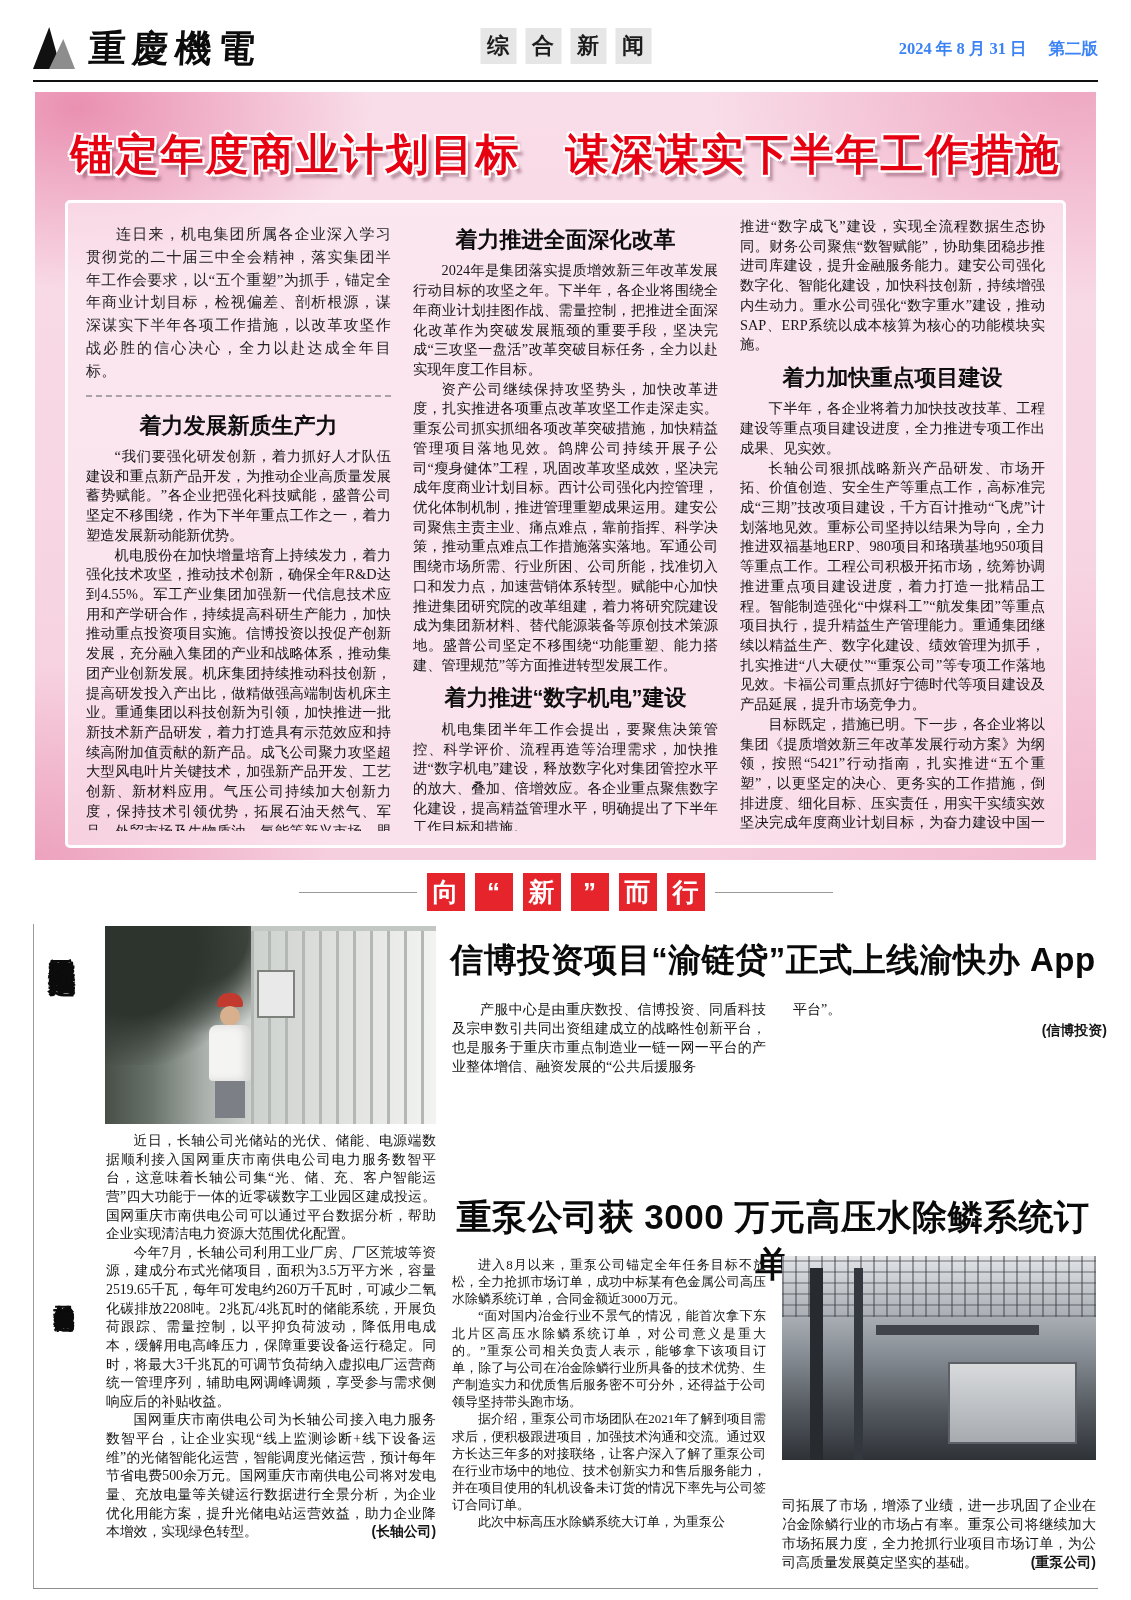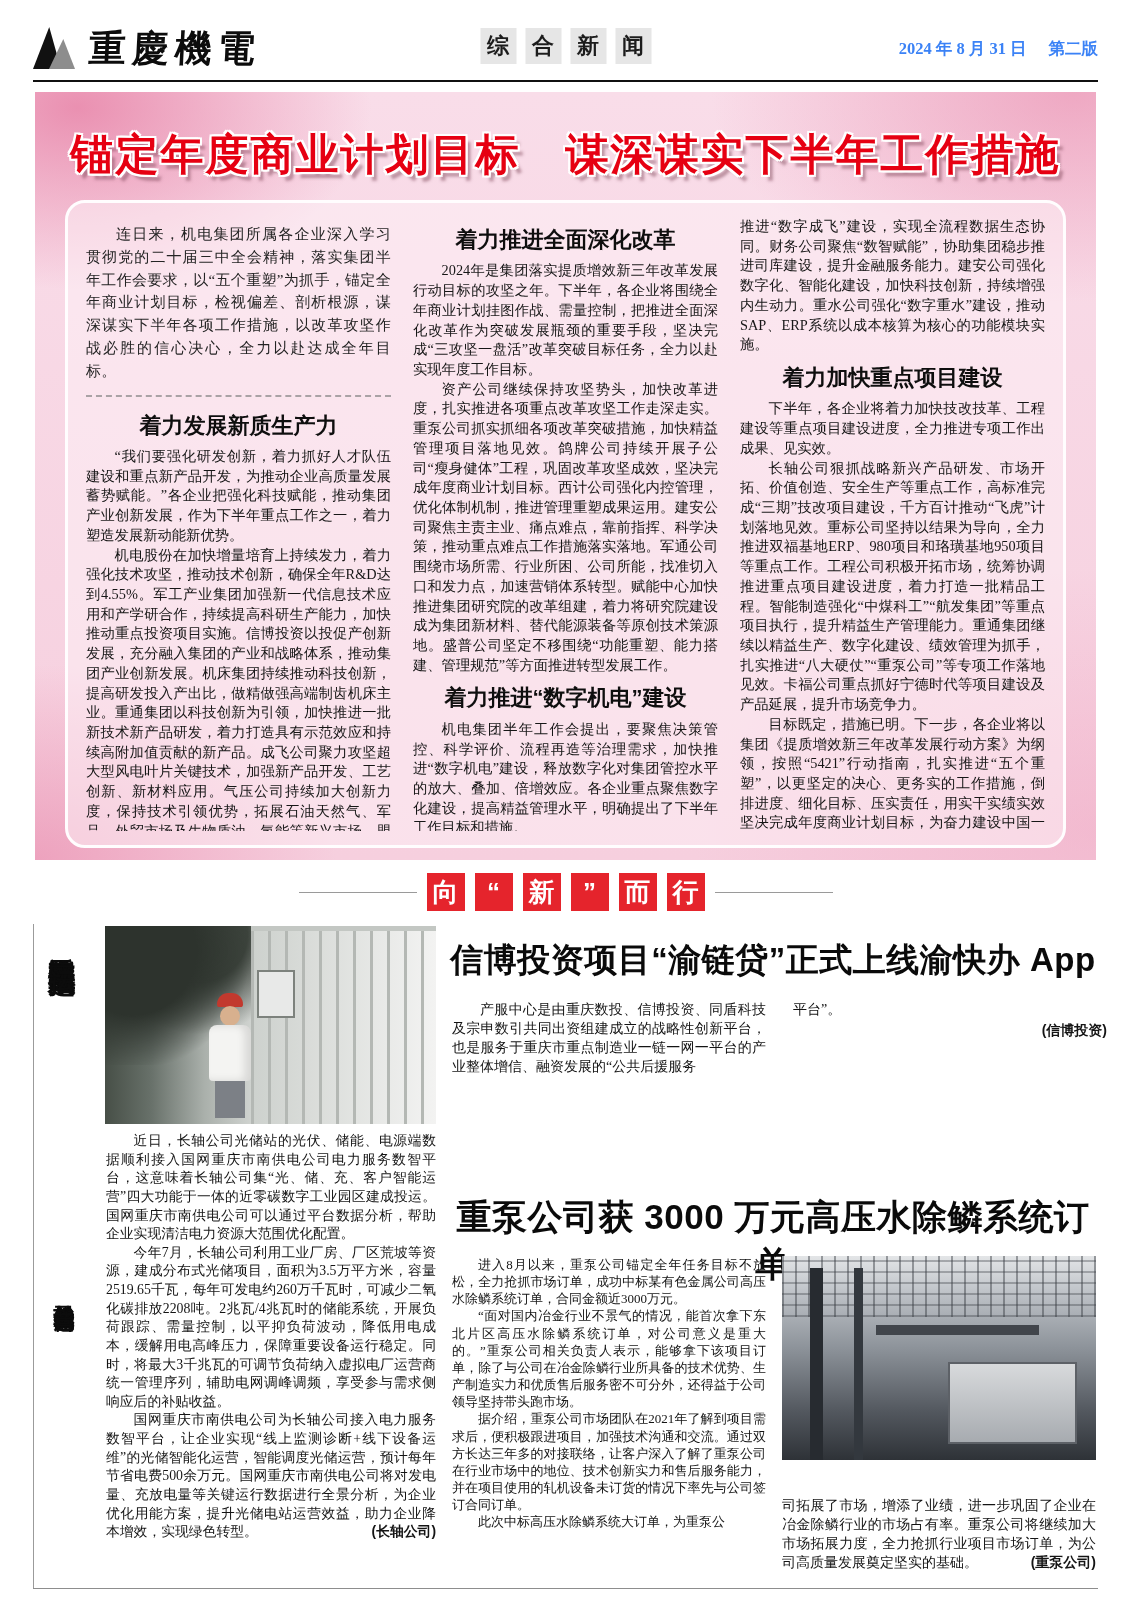--- a/index.html
+++ b/index.html
@@ -36,21 +36,21 @@
       radial-gradient(ellipse 560px 360px at 100% 96%, rgba(238,160,190,.45), rgba(238,160,190,0) 72%),
       linear-gradient(180deg,#f9dde9 0%,#f6cfde 100%);
   }
   .feature-title{margin:0;padding-top:34px;text-align:center;
     font-family:"Liberation Sans","DejaVu Sans",sans-serif;font-weight:700;
     font-size:43px;letter-spacing:2px;color:#e60012;
     text-shadow:-2px -2px 0 #fff,2px -2px 0 #fff,-2px 2px 0 #fff,2px 2px 0 #fff,
       -2px 0 0 #fff,2px 0 0 #fff,0 -2px 0 #fff,0 2px 0 #fff,
       5px 6px 3px rgba(125,70,88,.5);}
   .feature-box{position:absolute;left:30px;right:30px;top:108px;bottom:12px;
-    border:3px solid #fffdfe;border-radius:20px;background:rgba(253,240,246,.55);
+    border:3px solid #fffdfe;border-radius:5px;background:rgba(253,240,246,.55);
     padding:14px 18px;overflow:hidden;}
   .fcols{display:flex;gap:22px;height:100%;}
   .fcol{flex:1;font-size:14.3px;line-height:1.38;text-align:justify;color:#161616;overflow:hidden;}
   .fcol p{margin:0;text-indent:2em;}
   .fcol p.noindent{text-indent:0;}
   .intro{font-size:15px;line-height:1.52;letter-spacing:.3px;color:#242424;margin-top:6px !important;}
   .dashed-sep{border:0;border-top:2px dashed #a9a2a5;margin:12px 0 14px;}
   .fhead{margin:8px 0 6px;text-align:center;font-family:"Liberation Sans","DejaVu Sans",sans-serif;
          font-weight:700;font-size:22px;color:#0e0e0e;}
   
@@ -142,21 +142,21 @@
 <div class="header-rule"></div>
 
 <div class="feature">
   <h1 class="feature-title">锚定年度商业计划目标　谋深谋实下半年工作措施</h1>
   <div class="feature-box">
     <div class="fcols">
       <div class="fcol">
         <p class="intro noindent" style="text-indent:2em;">连日来，机电集团所属各企业深入学习贯彻党的二十届三中全会精神，落实集团半年工作会要求，以“五个重塑”为抓手，锚定全年商业计划目标，检视偏差、剖析根源，谋深谋实下半年各项工作措施，以改革攻坚作战必胜的信心决心，全力以赴达成全年目标。</p>
         <hr class="dashed-sep">
         <h2 class="fhead">着力发展新质生产力</h2>
-        <p>“我们要强化研发创新，着力抓好人才队伍建设和重点新产品开发，为推动企业高质量发展蓄势赋能。”各企业把强化科技赋能，推动集团产业创新发展，作为下半年重点工作之一，着力塑造发展新动能新优势。</p>
+        <p>“我们要强化研发创新，着力抓好人才队伍建设和重点新产品开发，为推动企业高质量发展蓄势赋能。”各企业把强化科技赋能，盛普公司坚定不移围绕，作为下半年重点工作之一，着力塑造发展新动能新优势。</p>
         <p>机电股份在加快增量培育上持续发力，着力强化技术攻坚，推动技术创新，确保全年R&amp;D达到4.55%。军工产业集团加强新一代信息技术应用和产学研合作，持续提高科研生产能力，加快推动重点投资项目实施。信博投资以投促产创新发展，充分融入集团的产业和战略体系，推动集团产业创新发展。机床集团持续推动科技创新，提高研发投入产出比，做精做强高端制齿机床主业。重通集团以科技创新为引领，加快推进一批新技术新产品研发，着力打造具有示范效应和持续高附加值贡献的新产品。成飞公司聚力攻坚超大型风电叶片关键技术，加强新产品开发、工艺创新、新材料应用。气压公司持续加大创新力度，保持技术引领优势，拓展石油天然气、军品、外贸市场及生物质油、氢能等新兴市场。盟讯公司着力智能制造装备(IME)和信息与通信技术产品(ICT)研发，提升自主创新效率。重庆康明斯持续做好产品规划，不断推出适合市场需求的新产品。</p>
       </div>
       <div class="fcol">
         <h2 class="fhead">着力推进全面深化改革</h2>
         <p>2024年是集团落实提质增效新三年改革发展行动目标的攻坚之年。下半年，各企业将围绕全年商业计划挂图作战、需量控制，把推进全面深化改革作为突破发展瓶颈的重要手段，坚决完成“三攻坚一盘活”改革突破目标任务，全力以赴实现年度工作目标。</p>
         <p>资产公司继续保持攻坚势头，加快改革进度，扎实推进各项重点改革攻坚工作走深走实。重泵公司抓实抓细各项改革突破措施，加快精益管理项目落地见效。鸽牌公司持续开展子公司“瘦身健体”工程，巩固改革攻坚成效，坚决完成年度商业计划目标。西计公司强化内控管理，优化体制机制，推进管理重塑成果运用。建安公司聚焦主责主业、痛点难点，靠前指挥、科学决策，推动重点难点工作措施落实落地。军通公司围绕市场所需、行业所困、公司所能，找准切入口和发力点，加速营销体系转型。赋能中心加快推进集团研究院的改革组建，着力将研究院建设成为集团新材料、替代能源装备等原创技术策源地。盛普公司坚定不移围绕“功能重塑、能力搭建、管理规范”等方面推进转型发展工作。</p>
         <h2 class="fhead">着力推进“数字机电”建设</h2>
         <p>机电集团半年工作会提出，要聚焦决策管控、科学评价、流程再造等治理需求，加快推进“数字机电”建设，释放数字化对集团管控水平的放大、叠加、倍增效应。各企业重点聚焦数字化建设，提高精益管理水平，明确提出了下半年工作目标和措施。</p>
 
       </div>

